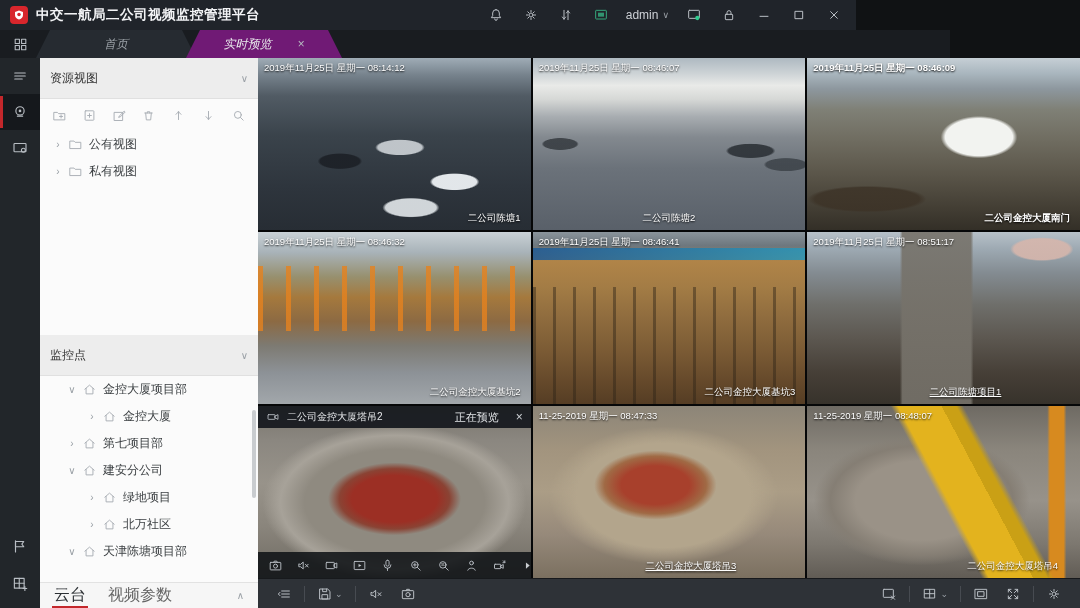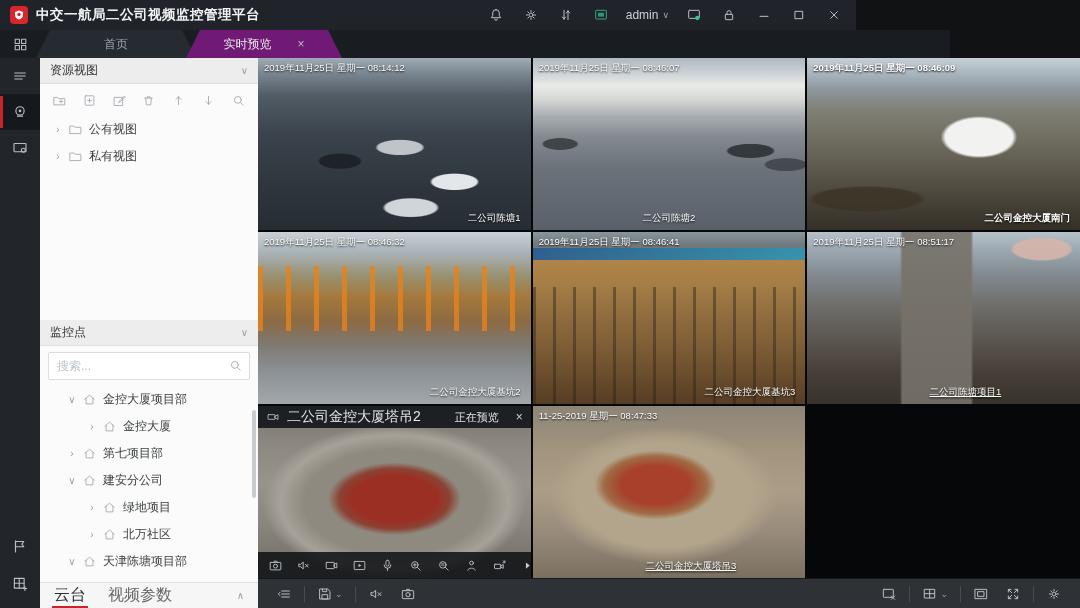--- a/index.html
+++ b/index.html
@@ -12,38 +12,38 @@
   .logo svg{width:12px;height:12px;}
   .app-title{color:#f2f3f5;font-size:13.5px;font-weight:bold;letter-spacing:.5px;}
   .tb-icons{margin-left:auto;display:flex;align-items:center;gap:7px;}
   .tb-btn{width:28px;height:24px;display:flex;align-items:center;justify-content:center;cursor:pointer;}
   .tb-btn svg{width:16px;height:16px;}
   .ic{stroke:#b9bec4;fill:none;stroke-width:1.5;stroke-linecap:round;stroke-linejoin:round;}
   .admin-box{display:flex;align-items:center;gap:4px;color:#cdd1d6;font-size:12px;padding:0 4px;cursor:pointer;}
   .admin-caret{font-size:9px;color:#9aa0a6;}
 
   
-  .tabbar{position:absolute;left:0;top:30px;width:950px;height:28px;background:#191c20;z-index:25;}
+  .tabbar{position:absolute;left:0;top:30px;width:950px;height:28px;background:#191c20;z-index:25;font-style:italic;}
   .apps-btn{position:absolute;left:0;top:0;width:40px;height:28px;display:flex;align-items:center;justify-content:center;cursor:pointer;}
   .tab{position:absolute;top:0;height:28px;display:flex;align-items:center;justify-content:center;font-size:12px;cursor:pointer;}
   .tab-home{left:36px;width:160px;background:#262b31;color:#9aa0a6;clip-path:polygon(14px 0,calc(100% - 14px) 0,100% 100%,0 100%);}
   .tab-live{left:186px;width:156px;background:#701a75;color:#e8eaec;clip-path:polygon(14px 0,calc(100% - 14px) 0,100% 100%,0 100%);z-index:2;}
   .tab-close{margin-left:26px;color:#b6bac0;font-size:12px;}
 
   
   .rail{position:absolute;left:0;top:58px;width:40px;height:550px;background:#22262a;z-index:20;}
   .rail-item{position:relative;width:40px;height:36px;display:flex;align-items:center;justify-content:center;cursor:pointer;}
   .rail-item svg{width:18px;height:18px;}
   .rail-item.active{background:#15181c;}
   .rail-item.active::before{content:"";position:absolute;left:0;top:2px;bottom:2px;width:3px;background:#c3272b;}
   .rail-bottom{position:absolute;left:0;bottom:6px;width:40px;display:flex;flex-direction:column;gap:2px;}
 
   
   .panel{position:absolute;left:40px;top:58px;width:218px;height:550px;background:#fbfbfb;z-index:15;display:flex;flex-direction:column;}
-  .sec-h{height:26px;background:#ededed;border-bottom:1px solid #e0e0e0;display:flex;align-items:center;padding:0 10px;font-size:12px;color:#333;flex:0 0 auto;cursor:pointer;}
+  .sec-h{height:41px;background:#ededed;border-bottom:1px solid #e0e0e0;display:flex;align-items:center;padding:0 10px;font-size:12px;color:#333;flex:0 0 auto;cursor:pointer;}
   .sec-h .sec-caret{margin-left:auto;color:#9aa0a6;font-size:10px;}
   .res-toolbar{height:32px;display:flex;align-items:center;justify-content:space-between;padding:0 12px;flex:0 0 auto;}
   .res-toolbar svg{width:15px;height:15px;cursor:pointer;}
   .ic-g{stroke:#a8adb3;fill:none;stroke-width:1.5;stroke-linecap:round;stroke-linejoin:round;}
   .tree-row{height:27px;display:flex;align-items:center;font-size:12px;color:#3c4043;cursor:pointer;flex:0 0 auto;}
   .tree-row .tw{width:16px;text-align:center;color:#9aa0a6;font-size:10px;flex:0 0 auto;}
   .tree-row svg{width:15px;height:15px;margin:0 6px 0 2px;flex:0 0 auto;}
   .lvl0{padding-left:24px;}
   .lvl1{padding-left:44px;}
   .res-tree .tree-row{padding-left:10px;}
@@ -104,21 +104,21 @@
     linear-gradient(180deg,#8c8578 0%,#a2947e 25%,#ab9d86 50%,#96897a 75%,#7b7060 100%);}
   .s9{background:
     linear-gradient(62deg, transparent 48%, #e3b31e 50% 62%, #caa015 62% 66%, transparent 68%),
     linear-gradient(90deg, transparent 88%, #d78a1f 89% 94%, transparent 95%),
     radial-gradient(ellipse 120px 72px at 42% 55%, #9a9287 0 55%, #857e74 76%, transparent 90%),
     linear-gradient(180deg,#6e6a63 0%,#8a857c 25%,#97928a 55%,#7d7870 80%,#615c55 100%);}
 
   
   .cell-head{position:absolute;left:0;top:0;right:0;height:22px;background:rgba(22,26,31,.94);display:flex;align-items:center;padding:0 8px;gap:7px;z-index:3;}
   .cell-head svg{width:14px;height:14px;flex:0 0 auto;}
-  .cell-title{color:#e6e8ea;font-size:14px;}
+  .cell-title{color:#e6e8ea;font-size:10px;}
   .cell-status{margin-left:auto;color:#dfe2e5;font-size:11px;}
   .cell-x{color:#cfd3d7;font-size:12px;margin-left:10px;cursor:pointer;}
   .cell-tools{position:absolute;left:0;bottom:0;right:0;height:26px;background:rgba(16,19,23,.88);display:flex;align-items:center;padding:0 10px;gap:13px;z-index:3;}
   .cell-tools svg{width:15px;height:15px;cursor:pointer;flex:0 0 auto;}
   .tools-more{margin-left:auto;}
 
   
   .bottombar{position:absolute;left:0;bottom:0;width:822px;height:30px;background:#2e3237;border-top:1px solid #17191c;display:flex;align-items:center;padding:0 10px;}
   .bb-btn{display:flex;align-items:center;justify-content:center;padding:0 8px;height:100%;cursor:pointer;gap:2px;}
   .bb-btn svg{width:16px;height:16px;}
@@ -300,29 +300,20 @@
         <span>私有视图</span>
       </div>
     </div>
 
     <div class="spacer"></div>
 
     <div class="sec-h">
       <span>监控点</span>
       <span class="sec-caret">∨</span>
     </div>
-    <div class="search-wrap">
-      <input type="text" placeholder="搜索..." style="">
-      <span class="search-ico">
-        <svg viewBox="0 0 24 24" class="ic-g">
-            <circle cx="11" cy="11" r="5.5"></circle>
-            <path d="M15.3 15.3L19.5 19.5"></path>
-          </svg>
-      </span>
-    </div>
 
     <div class="mon-tree">
       <div class="tree-row lvl0">
         <span class="tw">∨</span>
         <svg viewBox="0 0 24 24" class="ic-g">
             <path d="M4.5 11.5L12 5l7.5 6.5"></path>
             <path d="M6.5 10.2V19h11v-8.8"></path>
           </svg>
         <span>金控大厦项目部</span>
       </div>
@@ -476,20 +467,24 @@
               <path d="M9.5 7l6 5-6 5z" fill="#c9cdd1" stroke="none"></path>
             </svg>
         </div>
       </div>
 
       <div class="cell s8">
         <span class="ts">11-25-2019 星期一  08:47:33</span>
         <span class="cam pos-cr">二公司金控大厦塔吊3</span>
       </div>
 
+      <div class="cell s9">
+        <span class="ts">11-25-2019 星期一  08:48:07</span>
+        <span class="cam pos-r2">二公司金控大厦塔吊4</span>
+      </div>
     </div>
 
     <div class="bottombar">
       <div class="bb-btn">
         <svg viewBox="0 0 24 24" class="ic">
             <path d="M8.5 7.5H20M8.5 12H20M8.5 16.5H20"></path>
             <path d="M6 9.5L3.5 12 6 14.5"></path>
           </svg>
       </div>
       <div class="bb-sep"></div>

